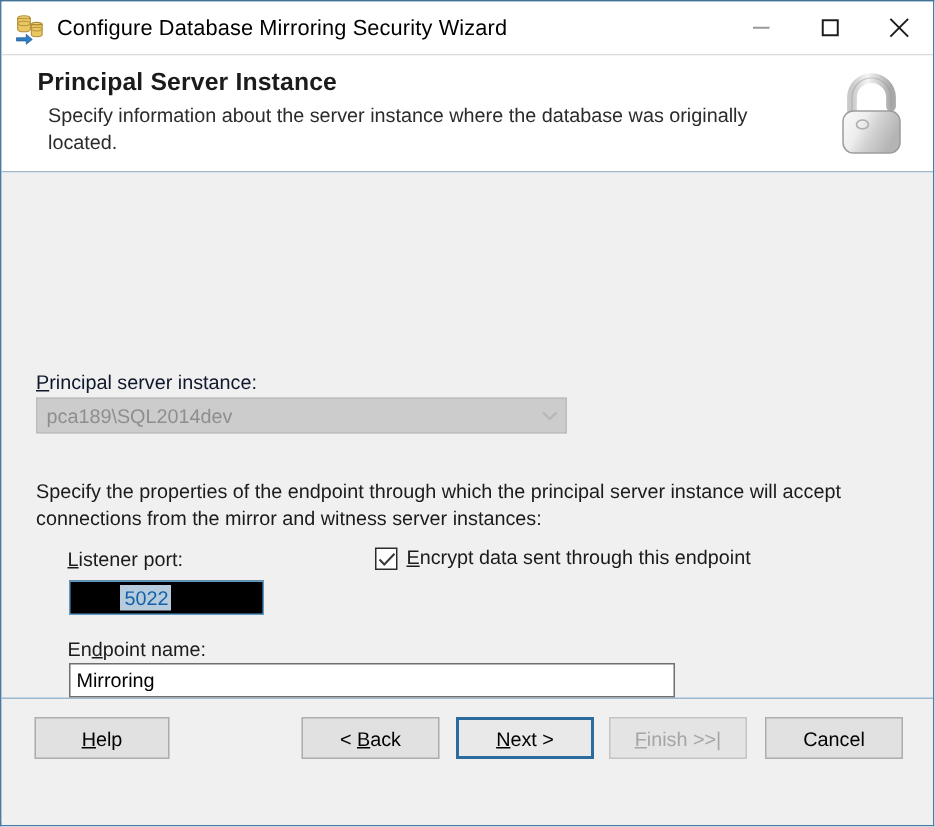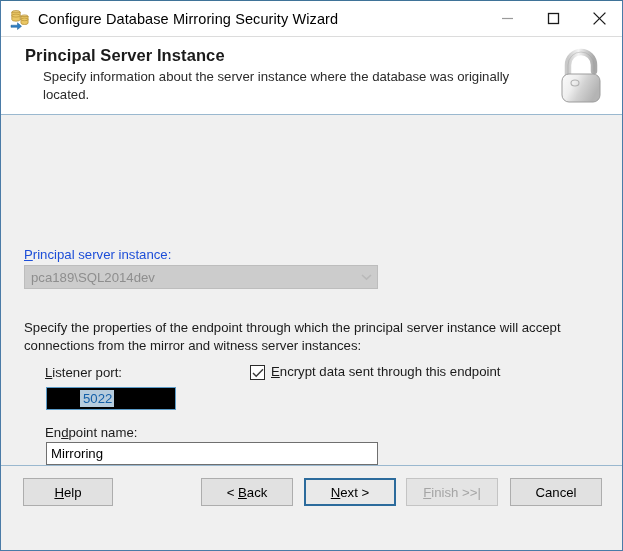--- a/index.html
+++ b/index.html
@@ -64,41 +64,41 @@
     font-size: 16.5px;
     font-weight: bold;
     color: #1b1b1b;
     margin: 0 0 3px 0;
     letter-spacing: 0.1px;
   }
   #header-sub {
     font-size: 13.2px;
     color: #2b2b2b;
     line-height: 1.33;
-    margin-left: 18px;
+    margin-left: 7px;
     width: 490px;
   }
   #header-lock {
     position: absolute;
     right: 14px; top: 9px;
     width: 54px; height: 62px;
   }
 
   
   #body {
     position: relative;
     height: 351px;
     background: #f0f0f0;
     border-bottom: 1px solid #9ab8cf;
     padding: 0;
   }
 
   #lbl-principal {
     position: absolute; left: 23px; top: 132px;
-    font-size: 13.2px; color: #1d4ed8;
+    font-size: 13.2px; color: #0f172a;
   }
   #combo-principal {
     position: absolute; left: 23px; top: 150px;
     width: 354px; height: 24px;
     background: #cccccc;
     border: 1px solid #bdbdbd;
     display: flex; align-items: center;
   }
   #combo-principal .cval {
     font-size: 13.2px;
@@ -160,21 +160,21 @@
     font-size: 13.2px; color: #1b1b1b;
     white-space: nowrap;
   }
 
   #lbl-epname {
     position: absolute; left: 44px; top: 310px;
     font-size: 13.2px; color: #1b1b1b;
   }
   #input-epname {
     position: absolute; left: 45px; top: 327px;
-    width: 332px; height: 23px;
+    width: 404px; height: 23px;
     background: #ffffff;
     border: 1px solid #6f6f6f;
     display: flex; align-items: center;
   }
   #input-epname .val {
     font-size: 13.2px; color: #000000;
     padding-left: 4px;
   }
 
   #note {

